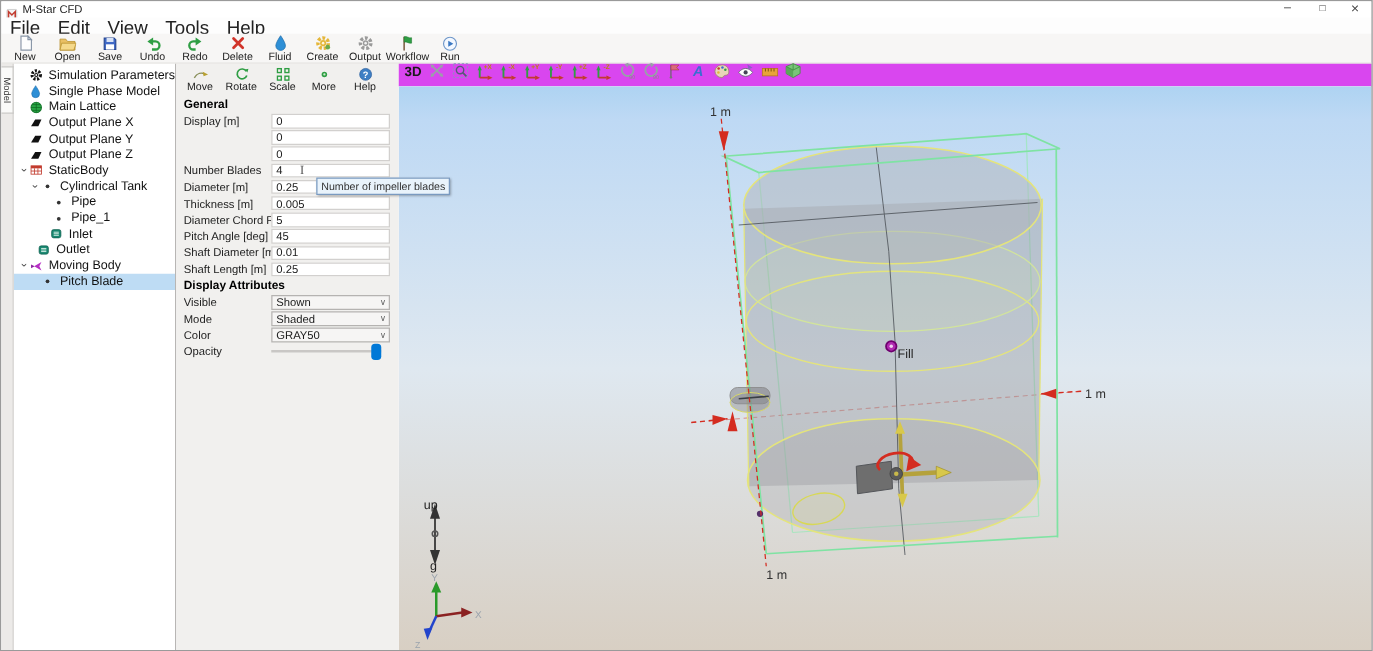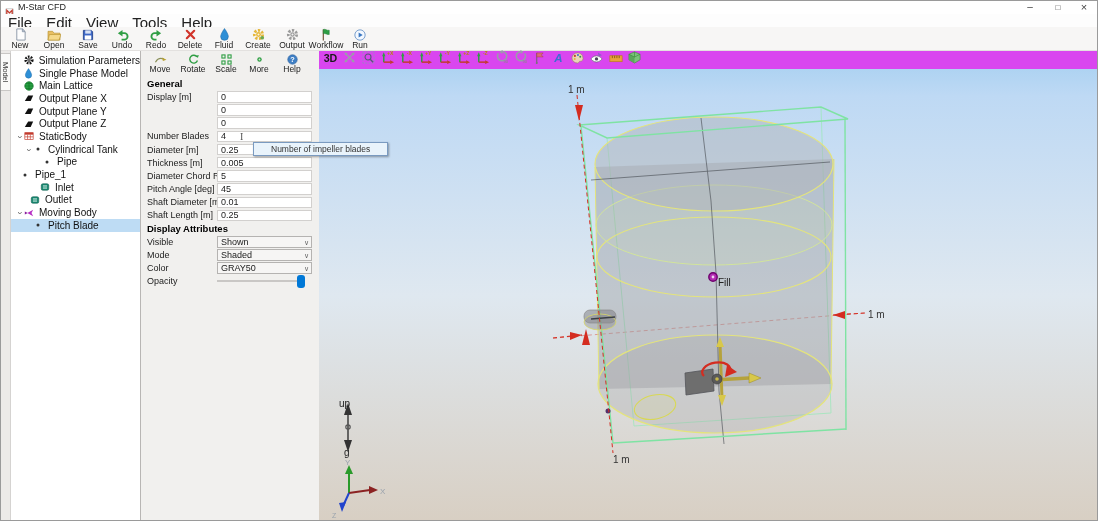--- a/index.html
+++ b/index.html
@@ -56,21 +56,21 @@
   .fctl.select .selchev { position:absolute; right:2px; top:0; font-size:7px; color:#666; line-height:11px; }
   .fctl.select .selchev::before { content:"\2228"; }
   .ibeam { color:#555; margin-left:14px; font-size:10px; font-family:"Liberation Serif", serif; }
   .fctl.slider { display:flex; align-items:center; }
   .fctl.slider .track { width:88px; height:2px; background:#c9c7c5; }
   .fctl.slider .handle { width:8px; height:13px; background:#0078d7; border-radius:3px; margin-left:-8px; }
   
   #tooltip {
     position:absolute; left:252px; top:141px; z-index:50; background:#e9f3fb;
     border:1px solid #7a9ac0; box-shadow:1px 1px 2px rgba(0,0,0,0.35);
-    font-size:8.5px; color:#333; padding:1px 17px; white-space:nowrap;
+    font-size:8.5px; color:#333; padding:1px 3px; white-space:nowrap;
   }
   
   #viewport { width:780px; position:relative; }
   #vp-toolbar { height:18px; background:#d946ef; display:flex; align-items:flex-start; gap:2px; padding-left:3px; }
   .vbtn { width:17px; height:16px; display:flex; align-items:center; justify-content:center; }
   #scene { position:absolute; left:0; top:18px; width:780px; height:453px; }
   svg text { font-family:"Liberation Sans", sans-serif; }
 </style>
 </head>
 <body>
@@ -282,21 +282,21 @@
         </div>
         <div class="trow" style="padding-left: 22px;">
           <span class="chev"></span>
           <span class="ticon">
             <svg viewBox="0 0 12 12" width="10" height="10">
               <circle cx="6" cy="6" r="1.8" fill="#333"></circle>
             </svg>
           </span>
           <span class="tlabel">Pipe</span>
         </div>
-        <div class="trow" style="">
+        <div class="trow" style="padding-left: 22px;">
           <span class="chev"></span>
           <span class="ticon">
             <svg viewBox="0 0 12 12" width="10" height="10">
               <circle cx="6" cy="6" r="1.8" fill="#333"></circle>
             </svg>
           </span>
           <span class="tlabel">Pipe_1</span>
         </div>
         <div class="trow" style="padding-left: 20px;">
           <span class="chev"></span>

